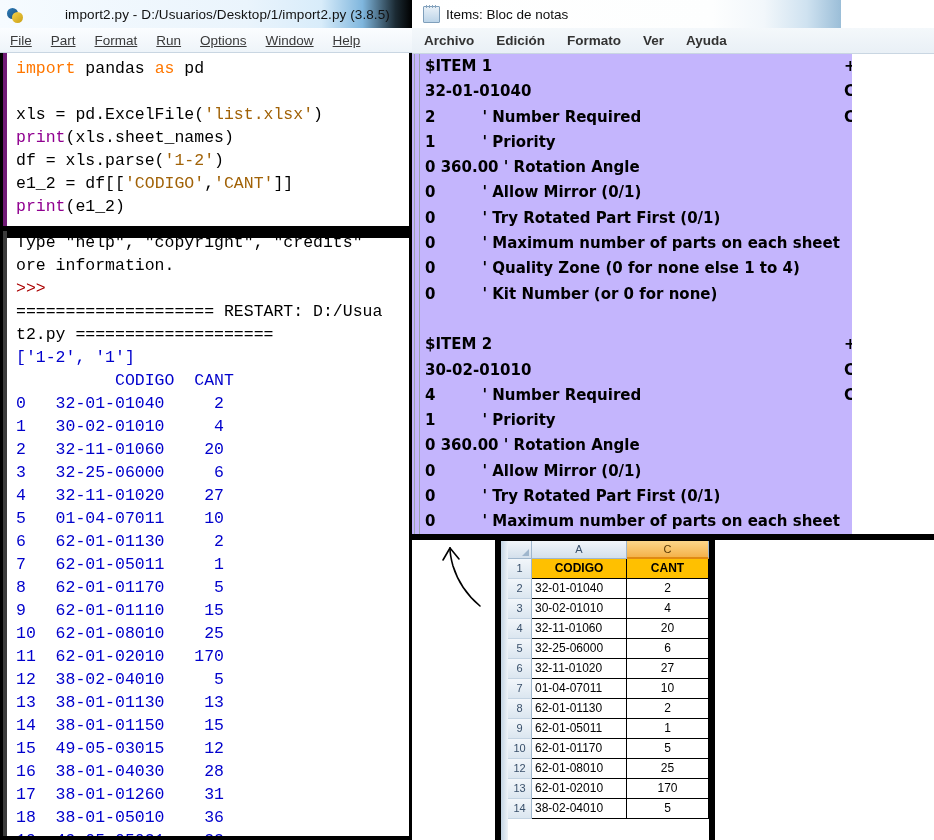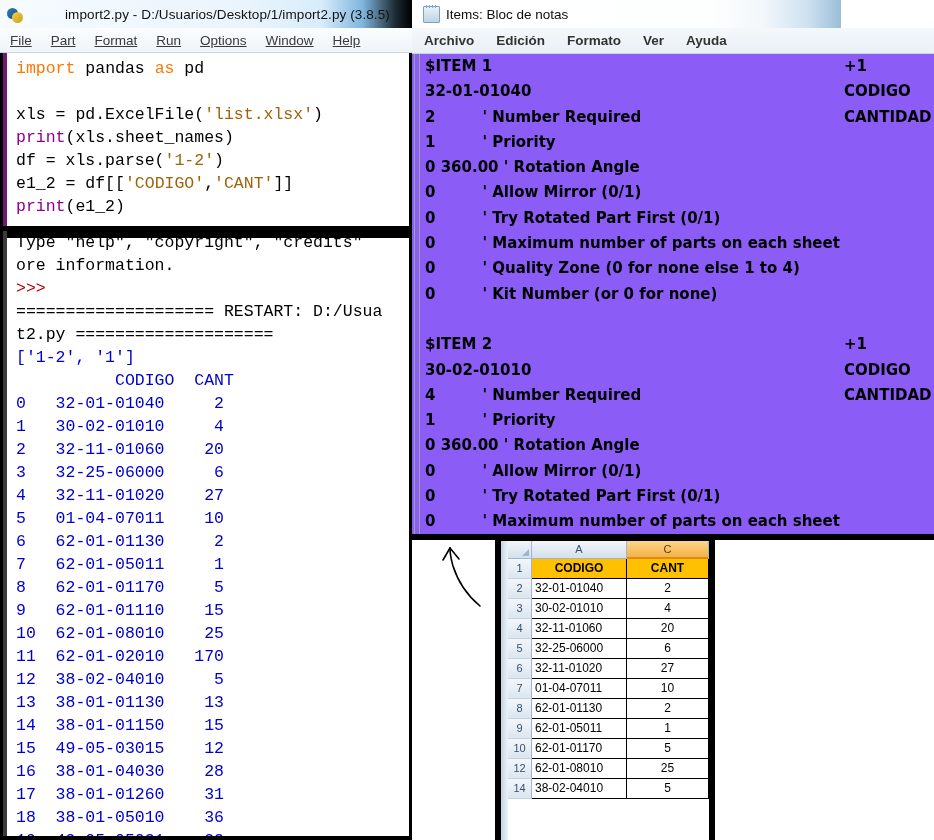--- a/index.html
+++ b/index.html
@@ -92,21 +92,21 @@
   }
   #np-title-text{font-size:13.5px;color:#0d0d0d;white-space:nowrap;}
   #np-menubar{
     position:absolute;left:0;top:28px;width:522px;height:26px;
     background:linear-gradient(to bottom,#f4f8fb,#e9f0f6);
     border-bottom:1px solid #c9d6e2;
     display:flex;align-items:center;padding-left:12px;box-sizing:border-box;font-weight:bold;
   }
   #np-menubar .mi{font-size:13.5px;color:#333;margin-right:22px;white-space:nowrap;}
   #np-text{
-    position:absolute;left:0;top:54px;width:522px;height:486px;background:#8b5cf6;
+    position:absolute;left:0;top:54px;width:440px;height:486px;background:#c4b5fd;
     overflow:hidden;
   }
   #np-text .np-gutter{
     position:absolute;left:2px;top:0;width:4px;height:486px;
     border-left:1px solid #9aa4ad;border-right:1px solid #9aa4ad;
   }
   .np-line{
     position:relative;height:25.3px;line-height:25.3px;white-space:pre;
     font-family:"DejaVu Sans", sans-serif;
     font-weight:bold;font-size:15px;color:#000;
@@ -336,20 +336,25 @@
             <div class="xl-rowhead">10</div>
             <div class="xl-cell code-col xl-col-a">62-01-01170</div>
             <div class="xl-cell qty-col xl-col-c">5</div>
           </div>
           <div class="xl-row">
             <div class="xl-rowhead">12</div>
             <div class="xl-cell code-col xl-col-a">62-01-08010</div>
             <div class="xl-cell qty-col xl-col-c">25</div>
           </div>
           <div class="xl-row">
+            <div class="xl-rowhead">13</div>
+            <div class="xl-cell code-col xl-col-a">62-01-02010</div>
+            <div class="xl-cell qty-col xl-col-c">170</div>
+          </div>
+          <div class="xl-row">
             <div class="xl-rowhead">14</div>
             <div class="xl-cell code-col xl-col-a">38-02-04010</div>
             <div class="xl-cell qty-col xl-col-c">5</div>
           </div>
         </div>
     </div>
 
   </div>
 </div>
 

